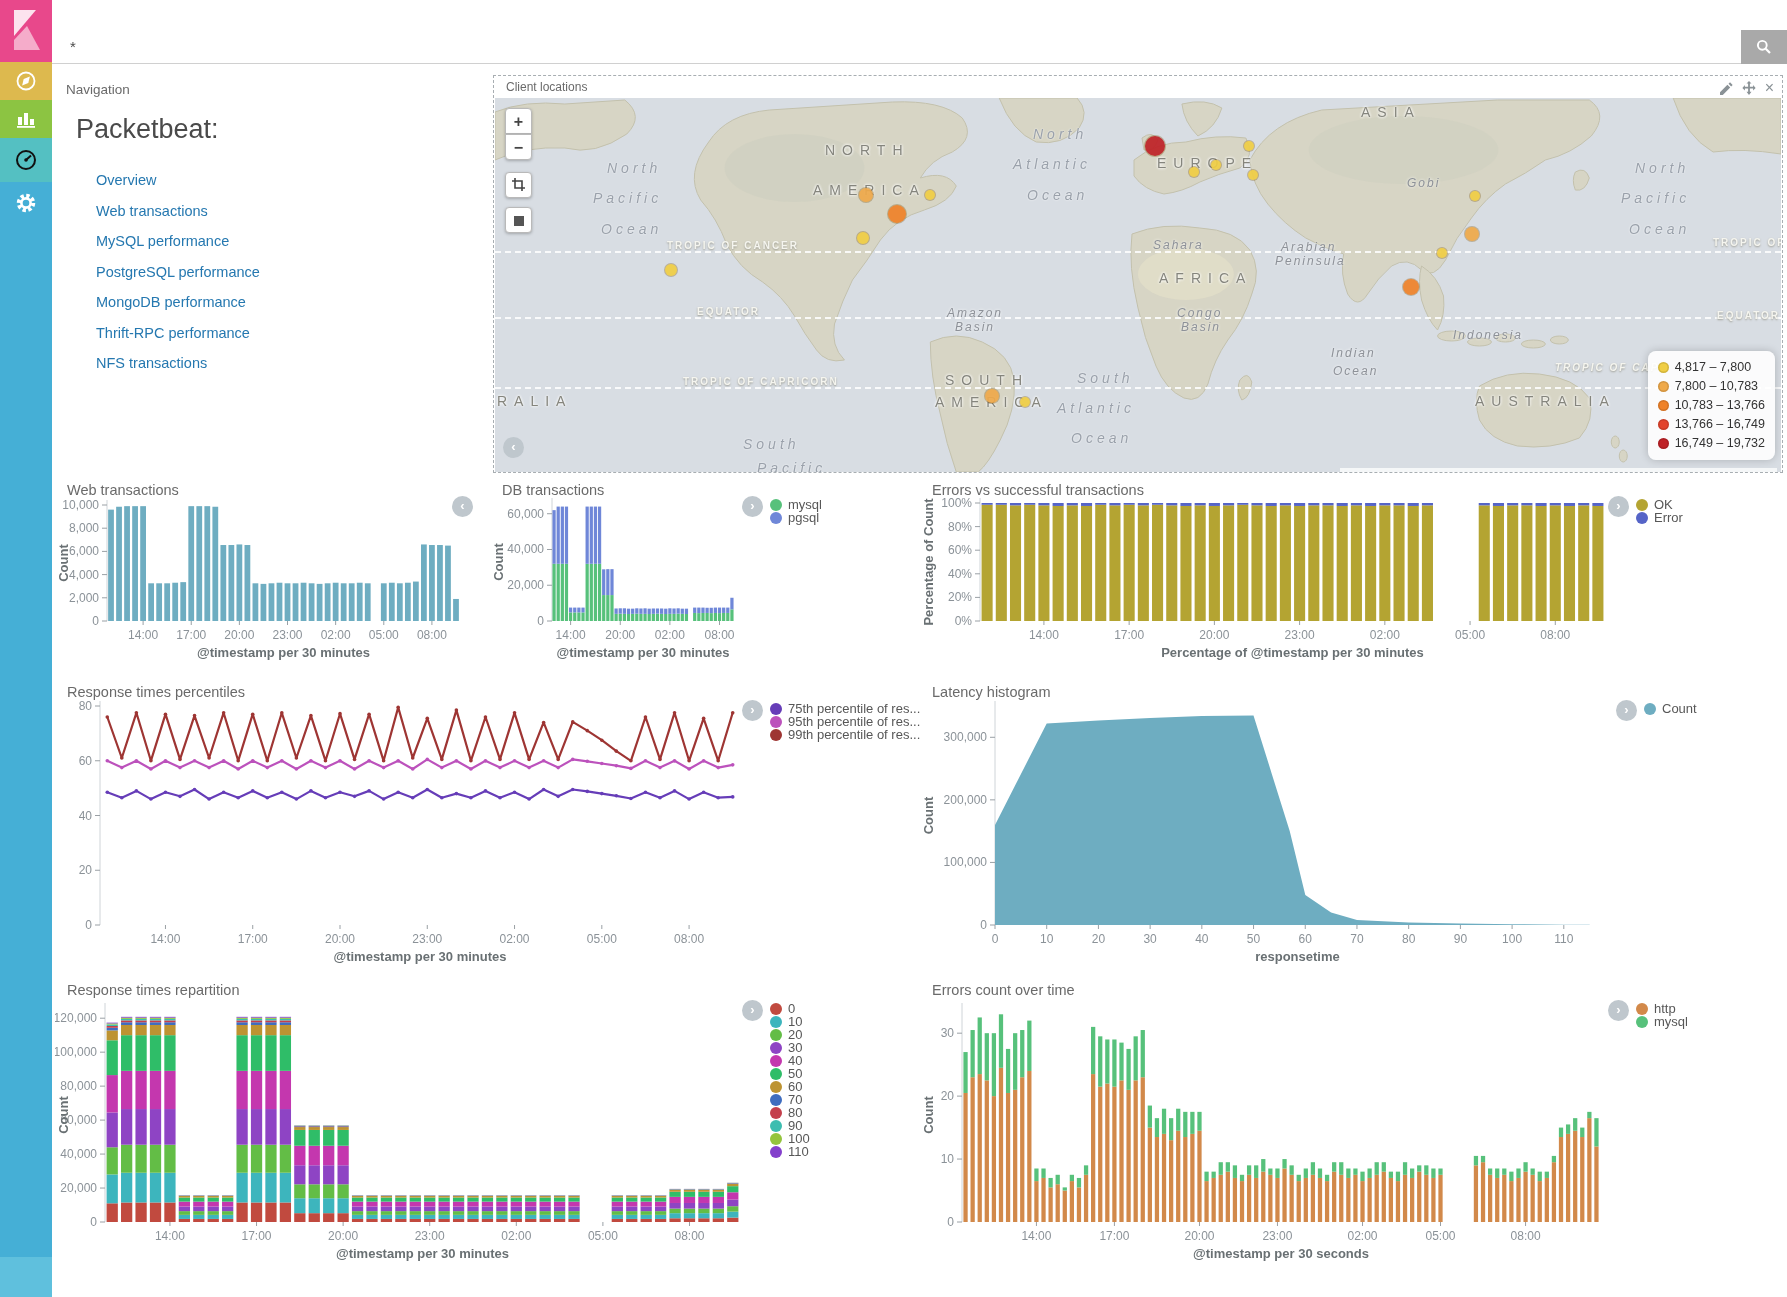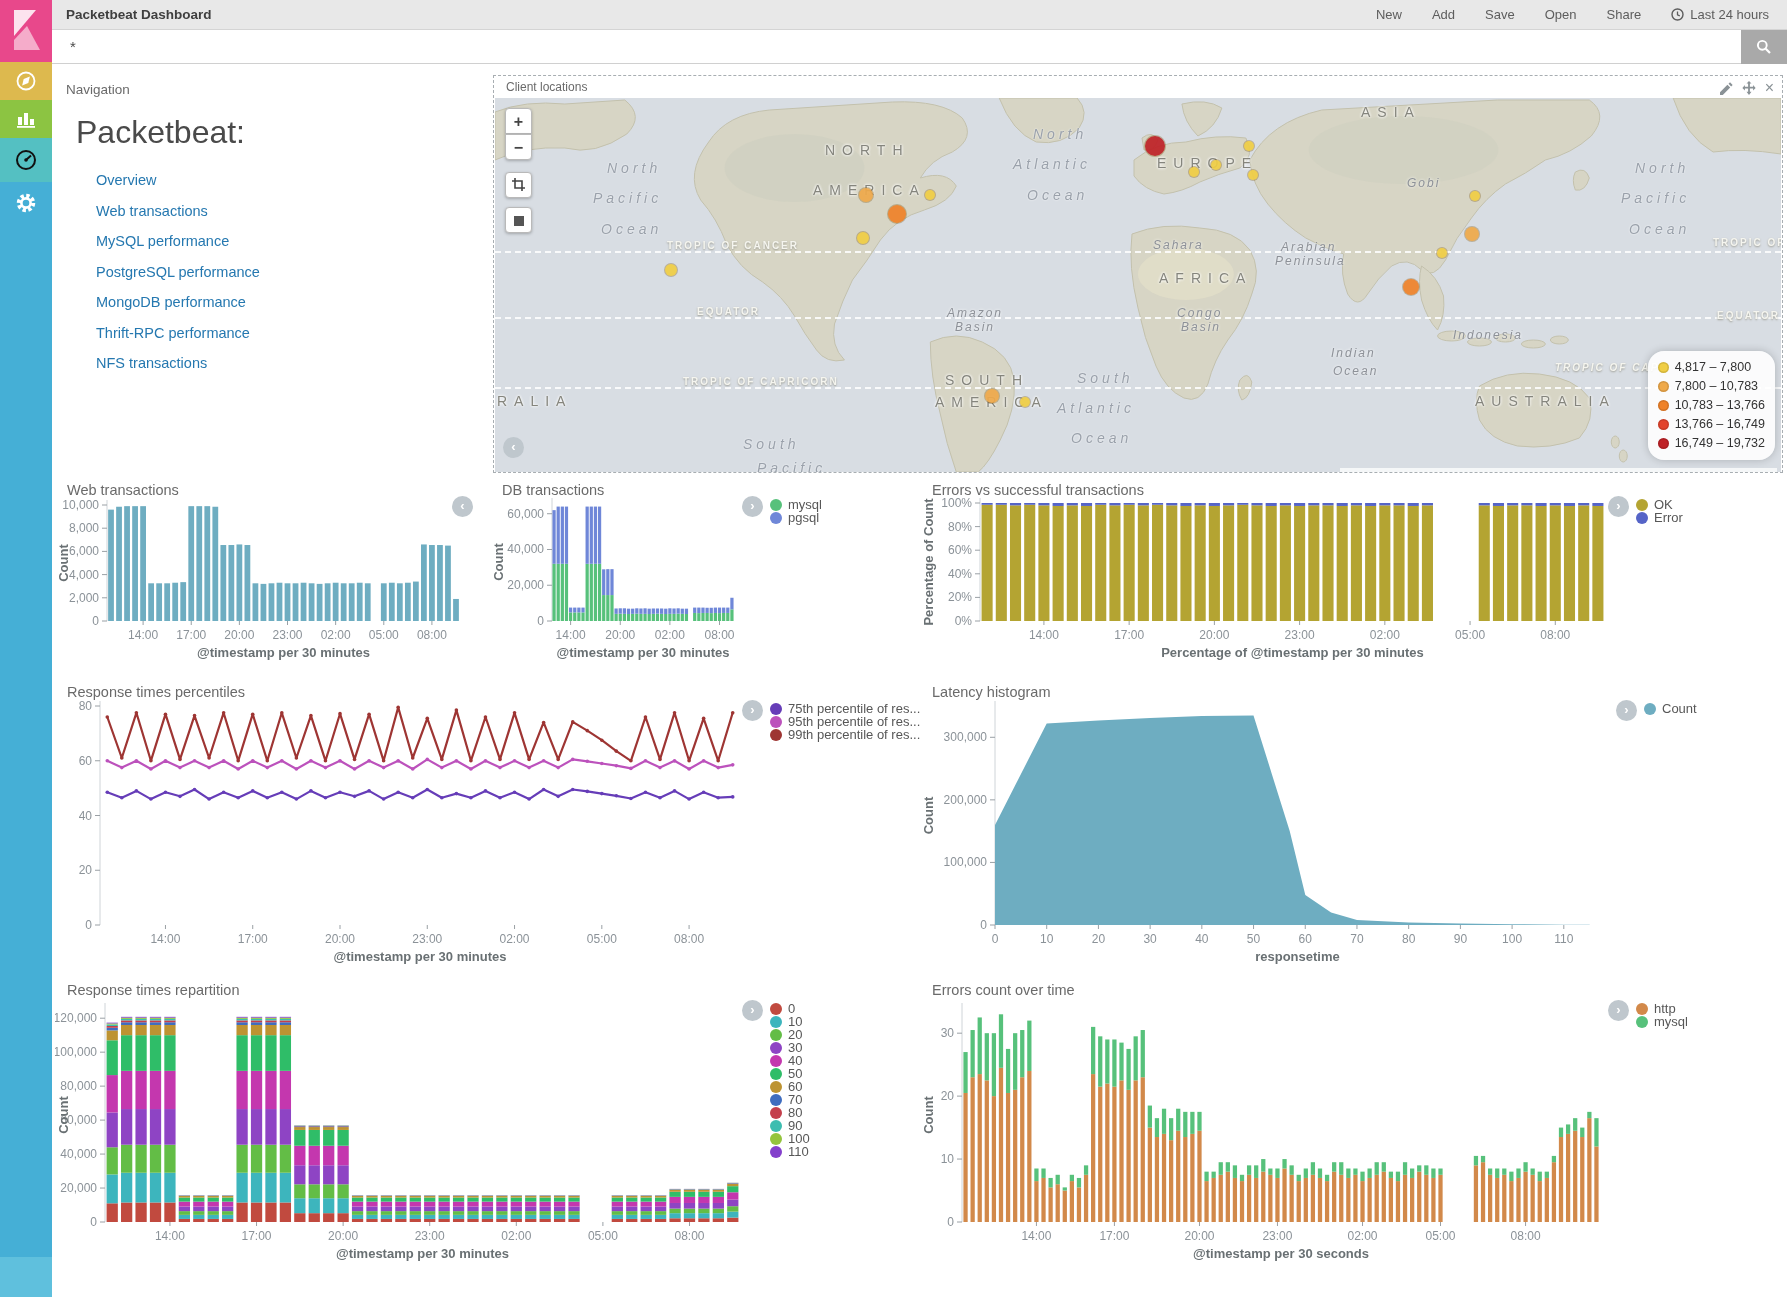--- a/index.html
+++ b/index.html
@@ -18,37 +18,37 @@
   #time-picker { display:flex; align-items:center; gap:6px; margin-right:18px; font-size:13px; color:#5d5d5d; cursor:pointer; }
 
   
   #searchrow { position:absolute; left:52px; top:30px; width:1735px; height:34px; background:#fff; border-bottom:1px solid #d0d0d0; display:flex; }
   #search-input { flex:1; border:none; outline:none; font-size:15px; color:#4a4a4a; padding-left:18px; font-family:"Liberation Sans",sans-serif; }
   #search-btn { width:46px; height:34px; background:#a9a9a9; border:none; cursor:pointer; display:flex; align-items:center; justify-content:center; }
 
   
   #nav-panel { position:absolute; left:52px; top:66px; width:440px; height:407px; background:#fff; }
   #nav-title { position:absolute; left:14px; top:16px; font-size:13.5px; color:#6a6a6a; }
-  #nav-heading { position:absolute; left:24px; top:48px; font-size:32px; color:#4a4a4a; }
+  #nav-heading { position:absolute; left:24px; top:48px; font-size:27px; color:#4a4a4a; }
   .nav-link { position:absolute; left:24px; font-size:14.5px; color:#2578b0; cursor:pointer; text-decoration:none;margin-left:20px; }
 
   
   #map-panel { position:absolute; left:493px; top:75px; width:1290px; height:398px; border:1px dashed #a8aeb2; background:#fff; }
   #map-title { position:absolute; left:12px; top:4px; font-size:12px; color:#6a6a6a; }
   #map-icons { position:absolute; right:8px; top:5px; display:flex; gap:9px; align-items:center; }
   #map-area { position:absolute; left:1px; top:22px; width:1286px; height:374px; background:#d8dde3; overflow:hidden; }
   .map-label { position:absolute; white-space:nowrap; pointer-events:none; }
   .map-label.region { font-size:14px; color:#85857d; letter-spacing:7px; text-shadow:0 0 3px #fff,0 0 3px #fff; }
   .map-label.place { font-size:12px; font-style:italic; color:#8d9198; letter-spacing:2px; text-shadow:0 0 3px #fff; }
   .map-label.ocean { font-size:14px; font-style:italic; color:#9aa1ab; letter-spacing:4px; text-shadow:0 0 2px #fff; }
   .map-label.line-label { font-size:10px; font-weight:bold; color:#f5f5ef; letter-spacing:2px; text-shadow:0 1px 2px #9a9a90; }
   .lat-line { position:absolute; left:0; width:100%; border-top:2px dashed rgba(255,255,255,0.85); }
   .map-dot { position:absolute; border-radius:50%; opacity:0.92; box-shadow:0 0 0 1px rgba(120,80,10,0.35); cursor:pointer; }
   .map-ctl { position:absolute; left:10px; width:27px; background:#fff; border:1px solid #b9b9b9; border-radius:4px; box-shadow:0 1px 3px rgba(0,0,0,0.25); color:#444; font-size:16px; font-weight:bold; text-align:center; cursor:pointer; line-height:25px; height:26px; }
-  #map-legend { position:absolute; right:6px; bottom:12px; background:rgba(255,255,255,0.88); border-radius:16px; box-shadow:0 0 8px rgba(0,0,0,0.2); padding:7px 10px; }
+  #map-legend { position:absolute; right:6px; bottom:12px; background:rgba(255,255,255,0.88); border-radius:8px; box-shadow:0 0 8px rgba(0,0,0,0.2); padding:7px 10px; }
   .map-legend-row { display:flex; align-items:center; gap:6px; font-size:12.5px; color:#333; line-height:19px; }
   .legend-dot { width:11px; height:11px; border-radius:50%; display:inline-block; box-shadow:inset 0 0 0 1.5px rgba(0,0,0,0.12); }
   #map-attrib { position:absolute; right:4px; bottom:-12px; background:rgba(255,255,255,0.75); font-size:11.5px; color:#333; padding:2px 6px; }
   #map-attrib a { color:#0d79b5; text-decoration:none; cursor:pointer; }
   #map-toggle { position:absolute; left:8px; bottom:14px; }
 
   
   .panel { position:absolute; background:#fff; }
   .panel-title { position:absolute; left:12px; top:4px; font-size:14.5px; color:#6a6a6a; }
   .panel svg { position:absolute; left:0; top:0; }
@@ -98,37 +98,20 @@
     </div>
     <div class="side-tab" style="align-items: flex-start; padding-top: 9px; background: rgb(69, 175, 214); top: 182px; height: 1115px;">
       <svg width="24" height="24" viewBox="0 0 24 24">
         <circle cx="12" cy="12" r="7" fill="none" stroke="#fff" stroke-width="4.5" stroke-dasharray="3.2 2.3"></circle>
         <circle cx="12" cy="12" r="4.6" fill="none" stroke="#fff" stroke-width="2.6"></circle>
       </svg>
     </div>
     <div id="side-footer" style="background: rgb(95, 192, 221);"></div>
   </div>
 
-  <div id="topbar">
-    <div id="topbar-title">Packetbeat Dashboard</div>
-    <div id="top-menu" style="display:flex;align-items:center;">
-        <span class="top-menu-item">New</span>
-        <span class="top-menu-item">Add</span>
-        <span class="top-menu-item">Save</span>
-        <span class="top-menu-item">Open</span>
-        <span class="top-menu-item">Share</span>
-      </div>
-    <div id="time-picker">
-      <svg width="13" height="13" viewBox="0 0 13 13">
-        <circle cx="6.5" cy="6.5" r="5.5" fill="none" stroke="#5d5d5d" stroke-width="1.4"></circle>
-        <path d="M6.5 3.4 V6.8 L8.8 7.8" fill="none" stroke="#5d5d5d" stroke-width="1.3"></path>
-      </svg>
-      <span>Last 24 hours</span>
-    </div>
-  </div>
 
   <div id="searchrow">
     <input id="search-input" type="text" value="*" style="">
     <button id="search-btn">
       <svg width="16" height="16" viewBox="0 0 16 16">
         <circle cx="6.3" cy="6.3" r="4.4" fill="none" stroke="#fff" stroke-width="1.9"></circle>
         <line x1="9.7" y1="9.7" x2="14" y2="14" stroke="#fff" stroke-width="2.2"></line>
       </svg>
     </button>
   </div>

